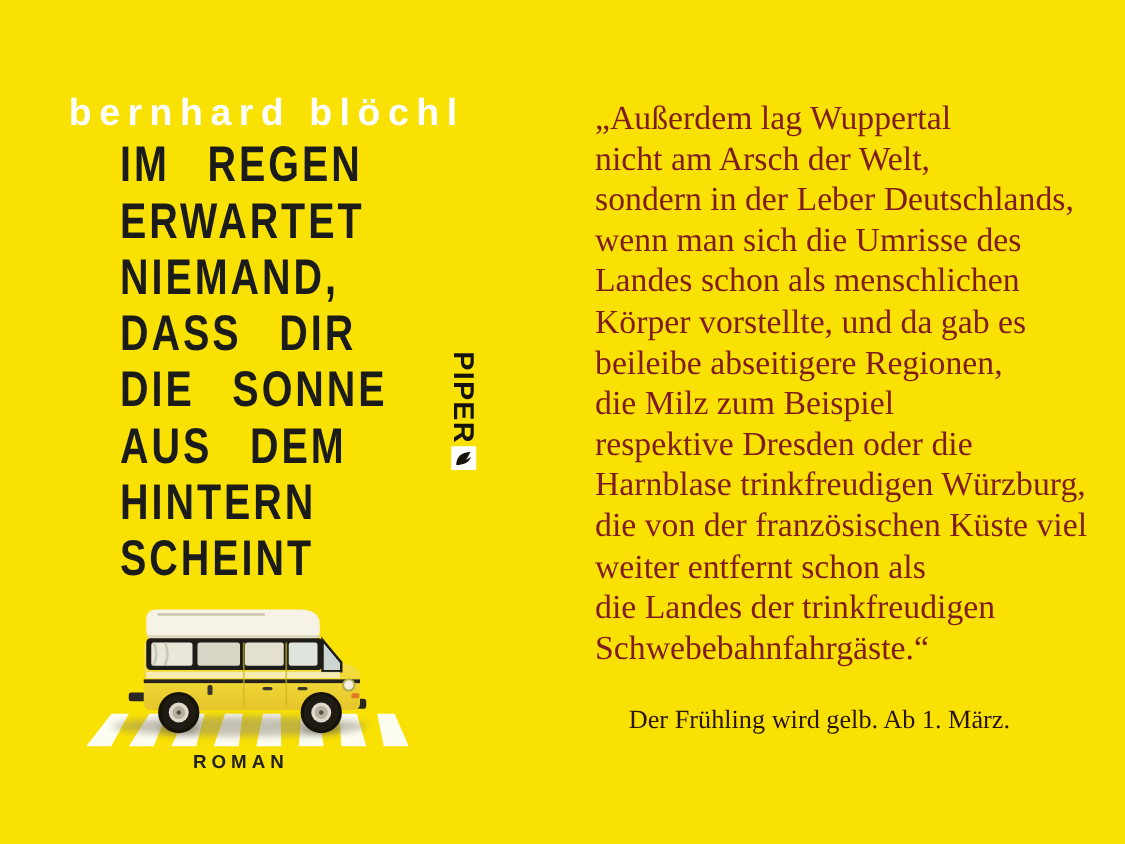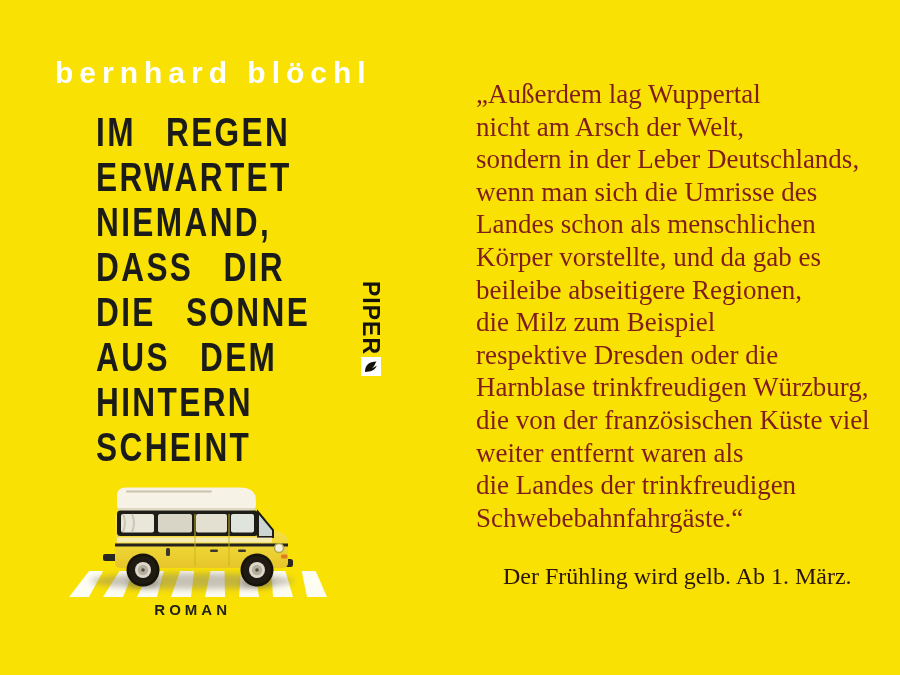--- a/index.html
+++ b/index.html
@@ -6,21 +6,21 @@
   body{
     width:900px;height:675px;
     background:#F9E104;
     font-family:"Liberation Sans", sans-serif;
     position:relative;overflow:hidden;
   }
   .stage{position:absolute;inset:0;}
 
   
   .author{
-    position:absolute;left:55px;top:56px;
+    position:absolute;left:55px;top:74px;
     font-size:30px;font-weight:600;letter-spacing:6px;
     color:#FFFFFF;white-space:nowrap;
   }
   .title{
     position:absolute;left:96px;top:110px;
     font-size:40px;font-weight:bold;
     letter-spacing:3px;word-spacing:24px;line-height:45px;
     color:#1B1B19;white-space:nowrap;
     transform:scaleX(0.79);transform-origin:left top;
   }
@@ -45,21 +45,21 @@
   
   .quote{
     position:absolute;left:476px;top:78px;
     font-family:"Liberation Serif", serif;
     font-size:27px;line-height:32.6px;
     color:#7f1d1d;white-space:nowrap;
   }
   .tagline{
     position:absolute;left:503px;top:563px;
     font-family:"Liberation Serif", serif;
-    font-size:24px;color:#2B150A;white-space:nowrap;
+    font-size:21px;color:#2B150A;white-space:nowrap;
   }
 </style>
 </head>
 <body>
 
 <div class="stage">
 
   <div>
     <div class="author">bernhard blöchl</div>
 
@@ -164,20 +164,20 @@
     <div>nicht am Arsch der Welt,</div>
     <div>sondern in der Leber Deutschlands,</div>
     <div>wenn man sich die Umrisse des</div>
     <div>Landes schon als menschlichen</div>
     <div>Körper vorstellte, und da gab es</div>
     <div>beileibe abseitigere Regionen,</div>
     <div>die Milz zum Beispiel</div>
     <div>respektive Dresden oder die</div>
     <div>Harnblase trinkfreudigen Würzburg,</div>
     <div>die von der französischen Küste viel</div>
-    <div>weiter entfernt waren als</div>
+    <div>weiter entfernt schon als</div>
     <div>die Landes der trinkfreudigen</div>
     <div>Schwebebahnfahrgäste.“</div>
   </div>
 
   <div class="tagline">Der Frühling wird gelb. Ab 1. März.</div>
 
 </div>
 
 </body></html>

